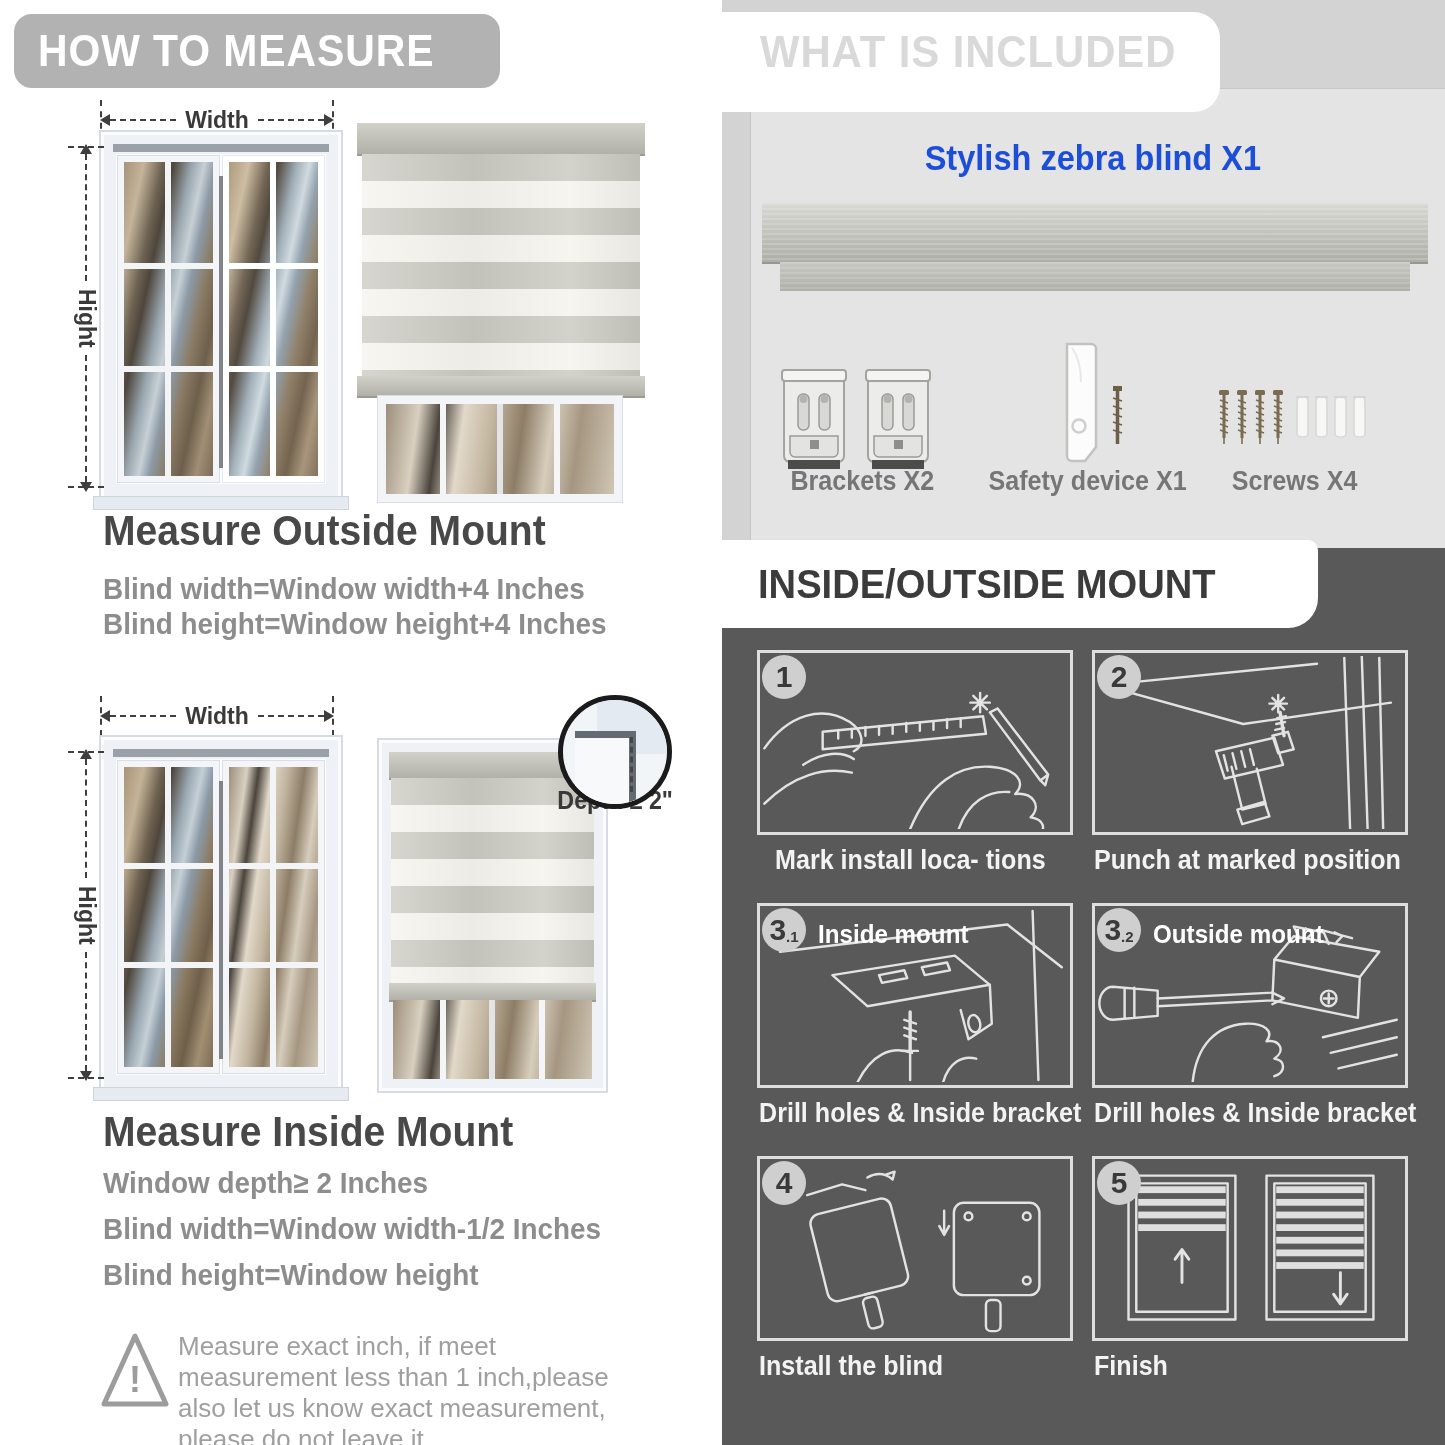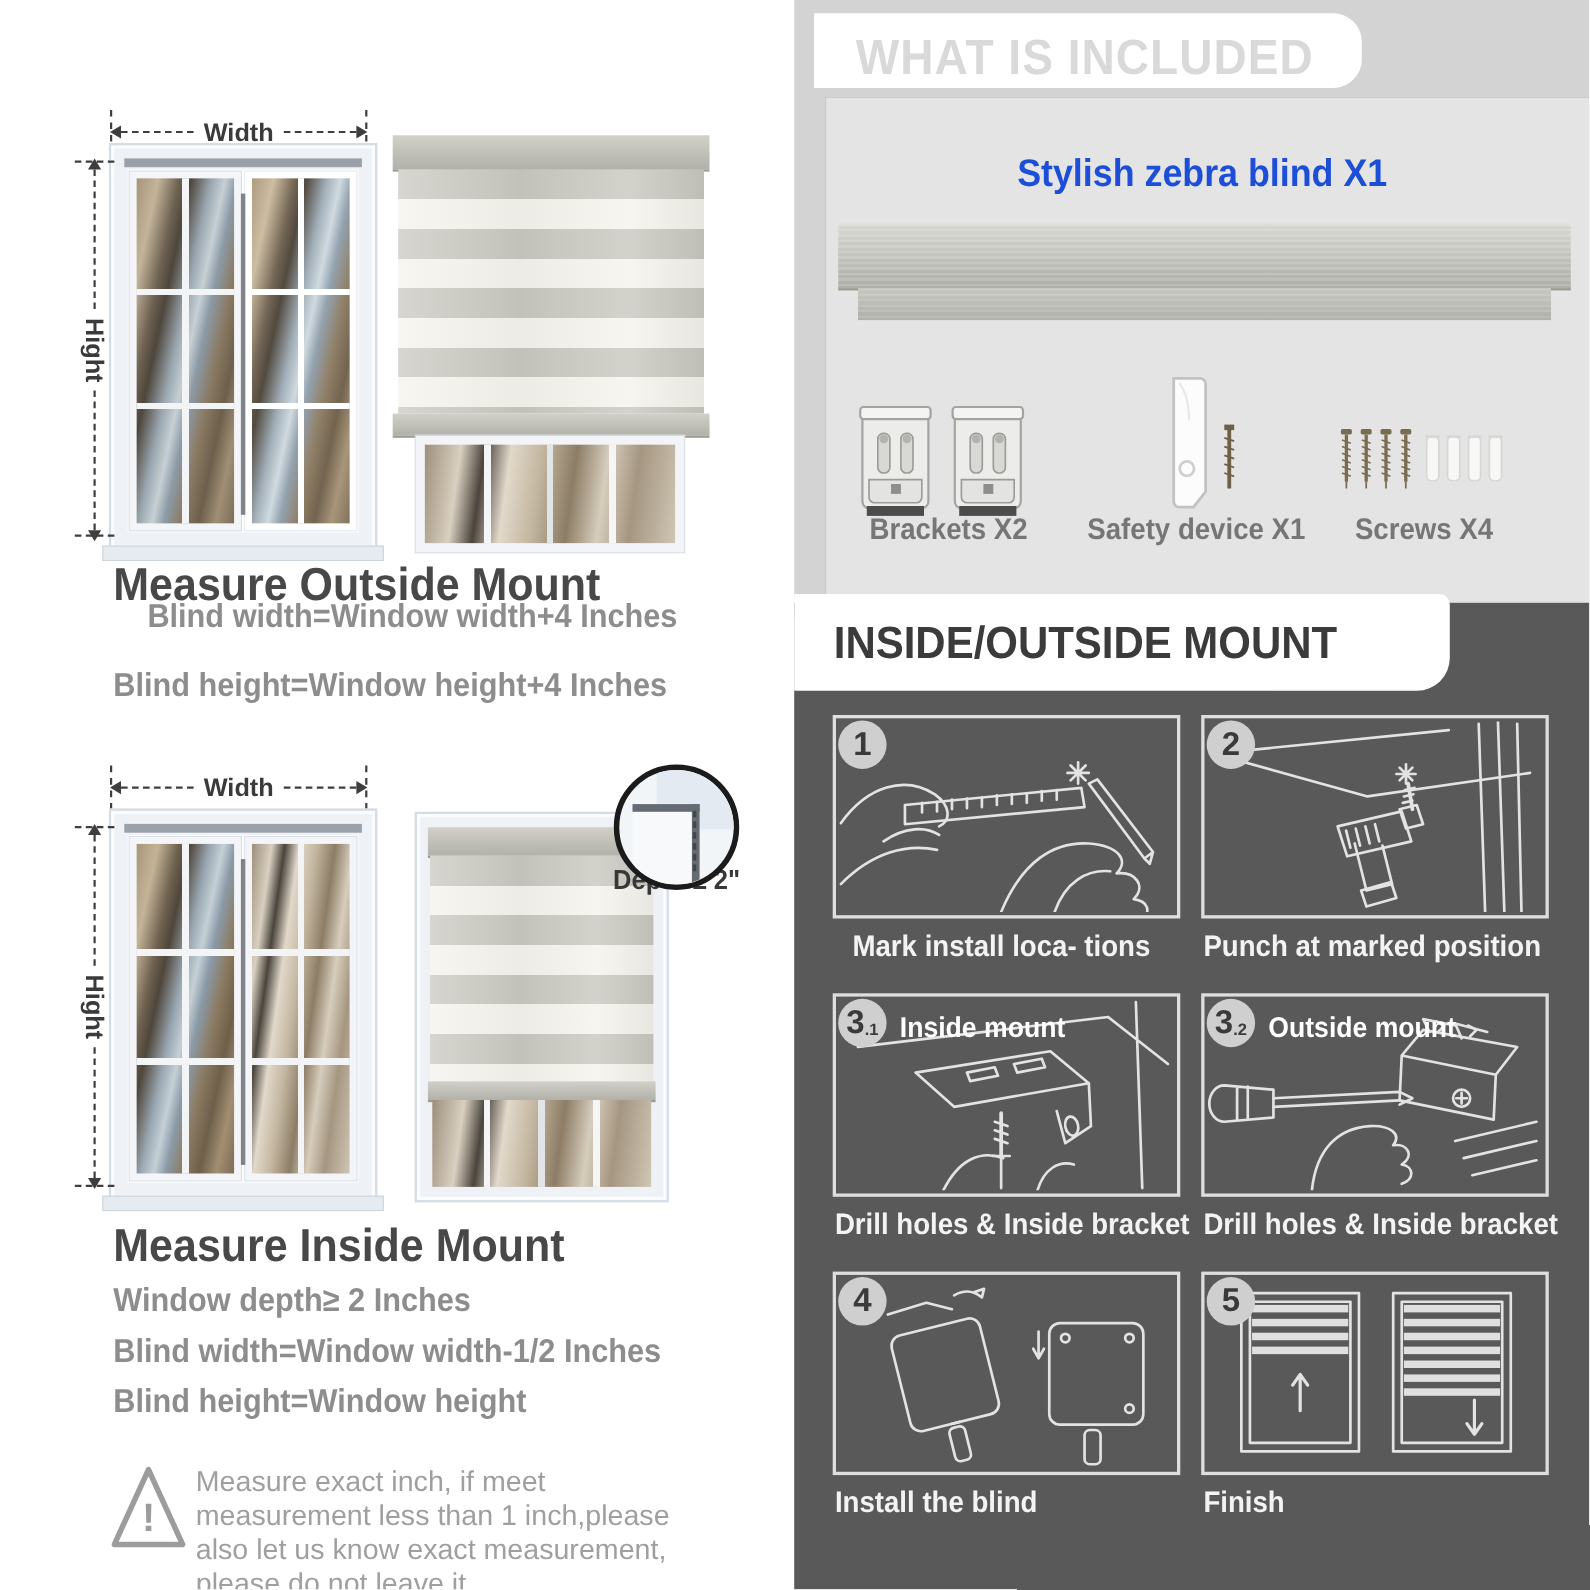--- a/index.html
+++ b/index.html
@@ -6,21 +6,21 @@
   .canvas{position:relative;width:1445px;height:1445px;background:#ffffff;overflow:hidden;
           font-family:"Liberation Sans", sans-serif;}
   .abs{position:absolute;}
   .cond{display:inline-block;white-space:nowrap;transform:scaleX(.93);transform-origin:0 50%;}
   .condc{display:inline-block;white-space:nowrap;transform:scaleX(.93);transform-origin:50% 50%;}
 
   
   .banner-left{left:14px;top:14px;width:486px;height:74px;background:#b2b2b2;border-radius:18px;
                color:#ffffff;font-size:44px;font-weight:800;line-height:74px;padding-left:24px;
                letter-spacing:1px;box-sizing:border-box;}
-  .banner-right{left:740px;top:12px;width:498px;height:68px;background:#ffffff;border-radius:0 26px 26px 0;
+  .banner-right{left:722px;top:12px;width:498px;height:100px;background:#ffffff;border-radius:0 26px 26px 0;
                color:#d9d9d9;font-size:45px;font-weight:800;line-height:80px;padding-left:38px;
                letter-spacing:1px;box-sizing:border-box;}
   .band-mount{left:722px;top:540px;width:596px;height:88px;background:#ffffff;border-radius:0 10px 30px 0;
               color:#3b3b3b;font-size:41px;font-weight:800;line-height:88px;padding-left:36px;
               box-sizing:border-box;}
 
   
   .harrow{display:flex;align-items:center;height:32px;}
   .harrow .line{flex:1;height:0;border-top:2px dashed #3e3e3e;}
   .harrow .lbl{padding:0 9px;font-size:23px;font-weight:700;color:#3a3a3a;}
@@ -89,20 +89,23 @@
       border-bottom:2px solid #98988f;}
   .brush2{background:
       repeating-linear-gradient(180deg,rgba(255,255,255,.12) 0 2px,rgba(0,0,0,0) 2px 5px),
       linear-gradient(180deg,#c8c8c3 0%,#b0b0ab 100%);}
 </style>
 </head>
 <body>
 
 <div class="canvas">
 
+  <div class="abs banner-left">
+    <span class="cond">HOW TO MEASURE</span>
+  </div>
 
   <div class="abs" style="left:100px;top:104px;width:234px;height:32px;">
     <div class="tickv" style="left:0;"></div>
     <div class="tickv" style="right:0;"></div>
     <div class="harrow" style="height:100%;">
       <div class="ah-l"></div>
       <div class="line"></div>
       <div class="lbl">Width</div>
       <div class="line"></div>
       <div class="ah-r"></div>
@@ -132,21 +135,21 @@
   <div class="abs" style="left:362px;top:123px;width:278px;height:379px;">
     <div class="abs railbar" style="left:-5px;right:-5px;top:0;height:31px;"></div>
     <div class="abs zebra" style="left:0;right:0;top:31px;height:222px;"></div>
     <div class="abs railbar" style="left:-5px;right:-5px;top:253px;height:20px;"></div>
     <div class="abs blindwin glass-b vmull" style="left:16px;right:18px;top:273px;height:106px;"></div>
   </div>
 
   <div class="abs h-measure" style="left:103px;top:507px;">
     <span class="cond">Measure Outside Mount</span>
   </div>
-  <div class="abs f-line" style="left:103px;top:544px;margin-left:31px;">
+  <div class="abs f-line" style="left:103px;top:572px;">
     <span class="cond">Blind width=Window width+4 Inches</span>
   </div>
   <div class="abs f-line" style="left:103px;top:607px;">
     <span class="cond">Blind height=Window height+4 Inches</span>
   </div>
 
   <div class="abs" style="left:100px;top:700px;width:234px;height:32px;">
     <div class="tickv" style="left:0;"></div>
     <div class="tickv" style="right:0;"></div>
     <div class="harrow" style="height:100%;">

